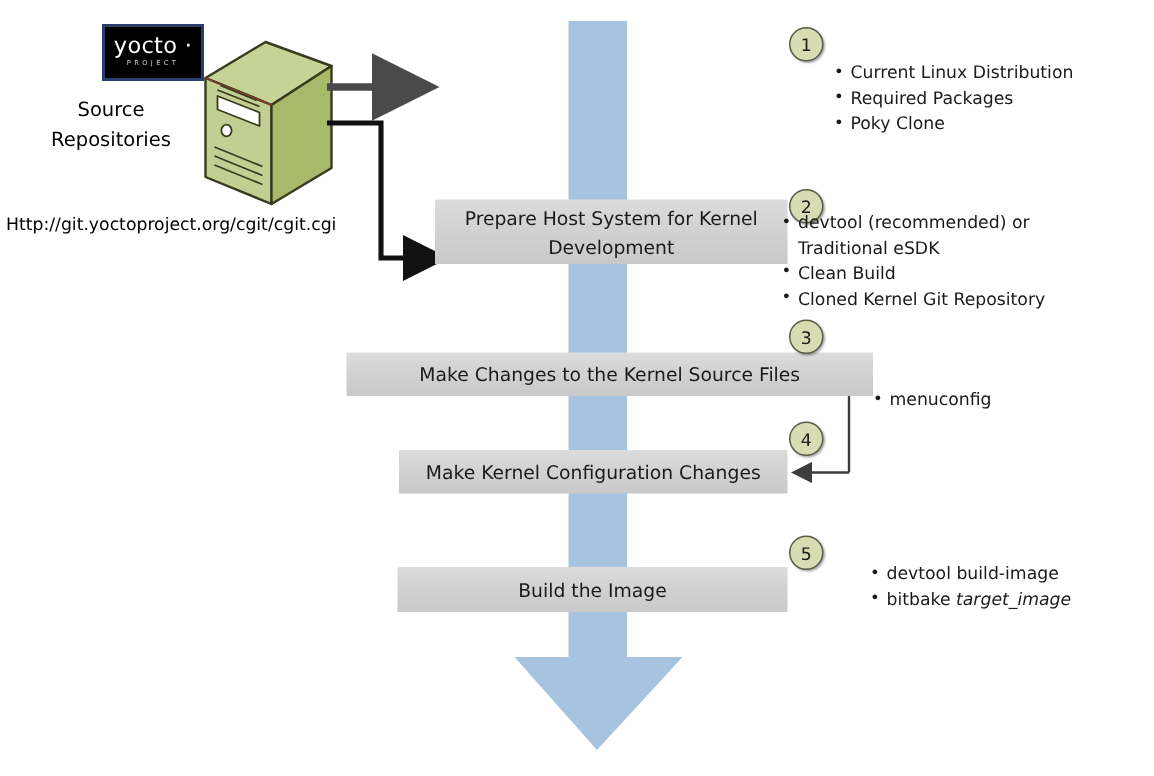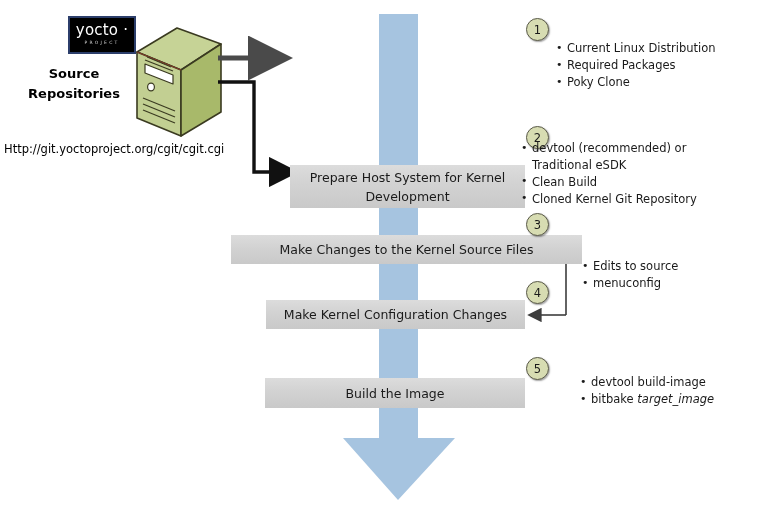--- a/index.html
+++ b/index.html
@@ -53,21 +53,21 @@
     margin-top: 1px;
     font-family: "DejaVu Sans", sans-serif;
   }
 
   
   #source-label {
     left: 14px; top: 64px;
     width: 120px;
     text-align: center;
     font-size: 13px;
-    font-weight: bold;
+    font-weight: normal;
     color: #000000;
     line-height: 20px;
   }
   #source-url {
     left: 4px; top: 142px;
     font-size: 11.5px;
     color: #000000;
     white-space: nowrap;
   }
 
@@ -197,21 +197,21 @@
     <span>1</span>
   </div>
   <div class="notes abs" style="left:556px; top:40px; width:215px;">
     <ul>
       <li><span>Current Linux Distribution</span></li>
       <li><span>Required Packages</span></li>
       <li><span>Poky Clone</span></li>
     </ul>
   </div>
 
-  <div class="pbox abs" style="left:290px; top:165px; width:235px; height:43px;">
+  <div class="pbox abs" style="left:290px; top:133px; width:235px; height:43px;">
     <span>Prepare Host System for Kernel Development</span>
   </div>
   <div class="badge abs" style="left:526px; top:126px;">
     <span>2</span>
   </div>
   <div class="notes abs" style="left:521px; top:140px; width:215px;">
     <ul>
       <li><span>devtool (recommended) or Traditional eSDK</span></li>
       <li><span>Clean Build</span></li>
       <li><span>Cloned Kernel Git Repository</span></li>
@@ -227,21 +227,20 @@
 
   <div class="pbox abs" style="left:266px; top:300px; width:259px; height:29px;">
     <span>Make Kernel Configuration Changes</span>
   </div>
   <div class="badge abs" style="left:526px; top:281px;">
     <span>4</span>
   </div>
 
   <div class="notes abs" style="left:582px; top:258px; width:180px;">
     <ul>
-      <li><span>Edits to source</span></li>
       <li><span>menuconfig</span></li>
     </ul>
   </div>
 
   <div class="pbox abs" style="left:265px; top:378px; width:260px; height:30px;">
     <span>Build the Image</span>
   </div>
   <div class="badge abs" style="left:526px; top:357px;">
     <span>5</span>
   </div>

